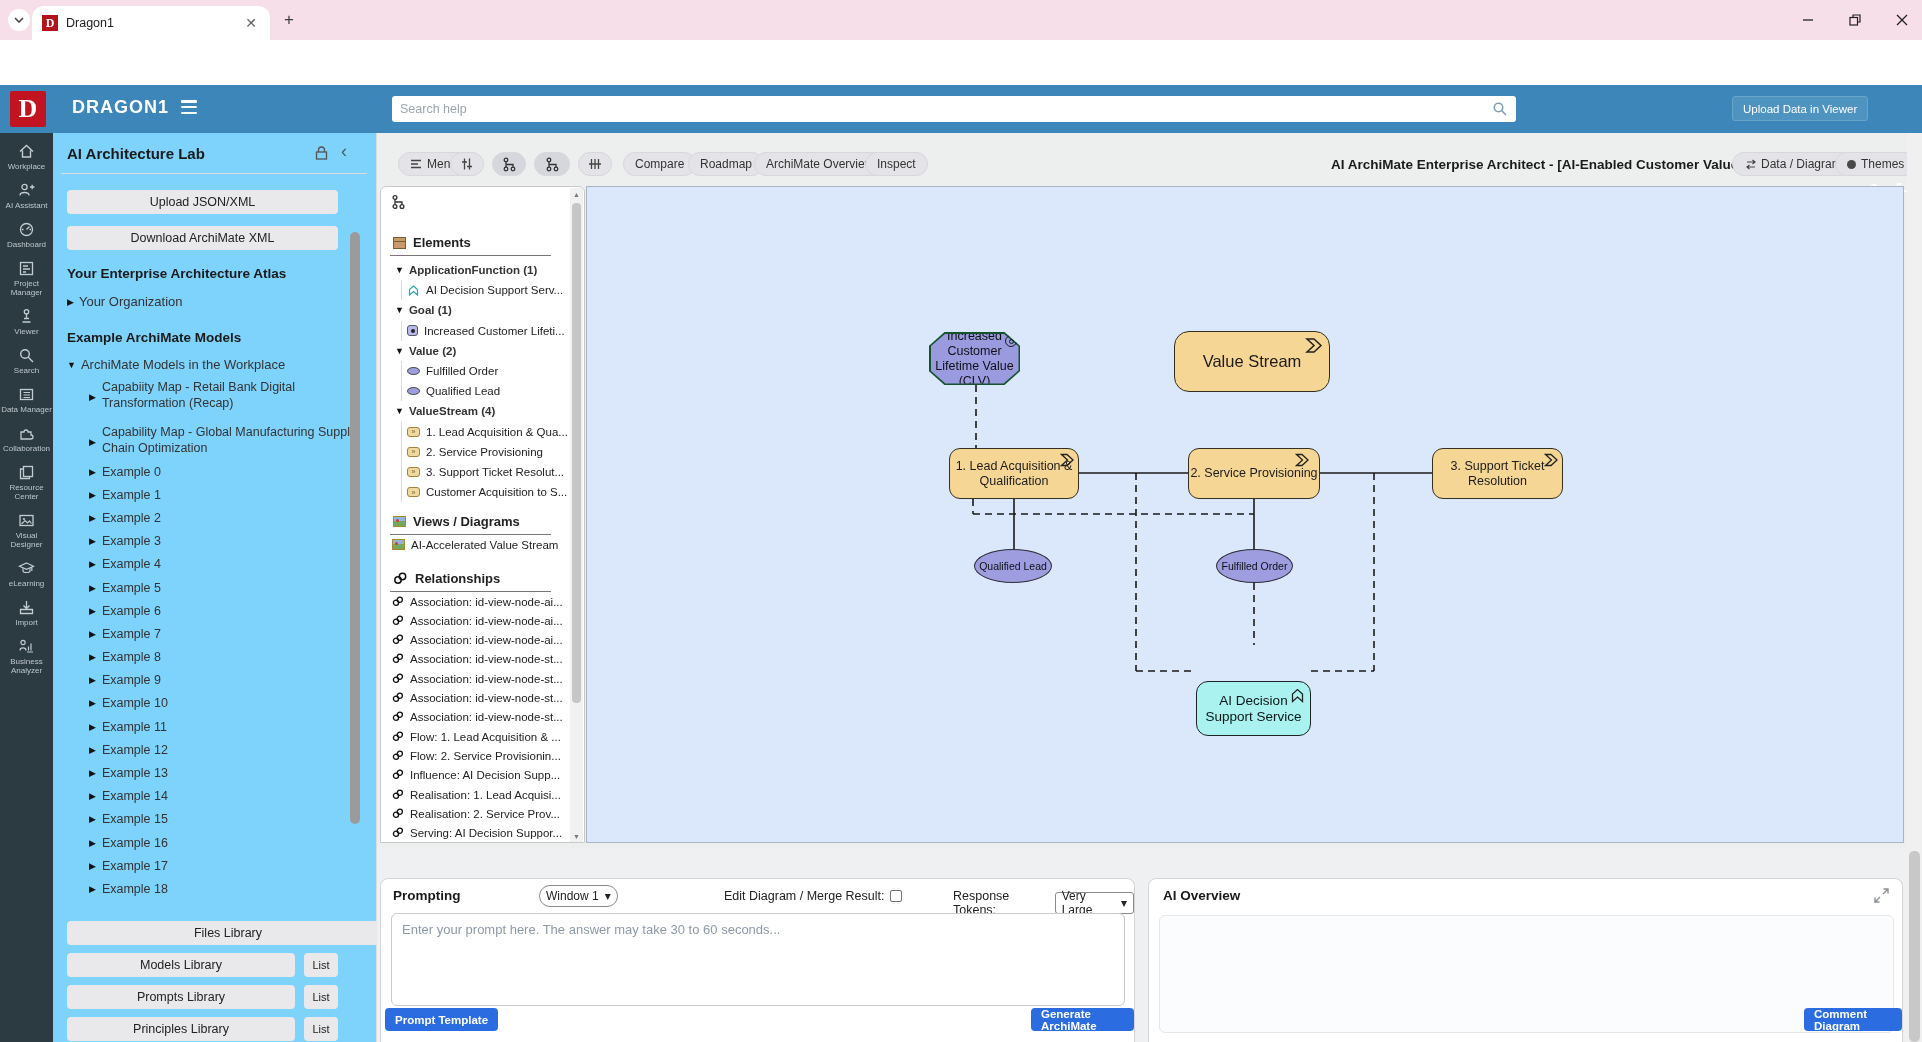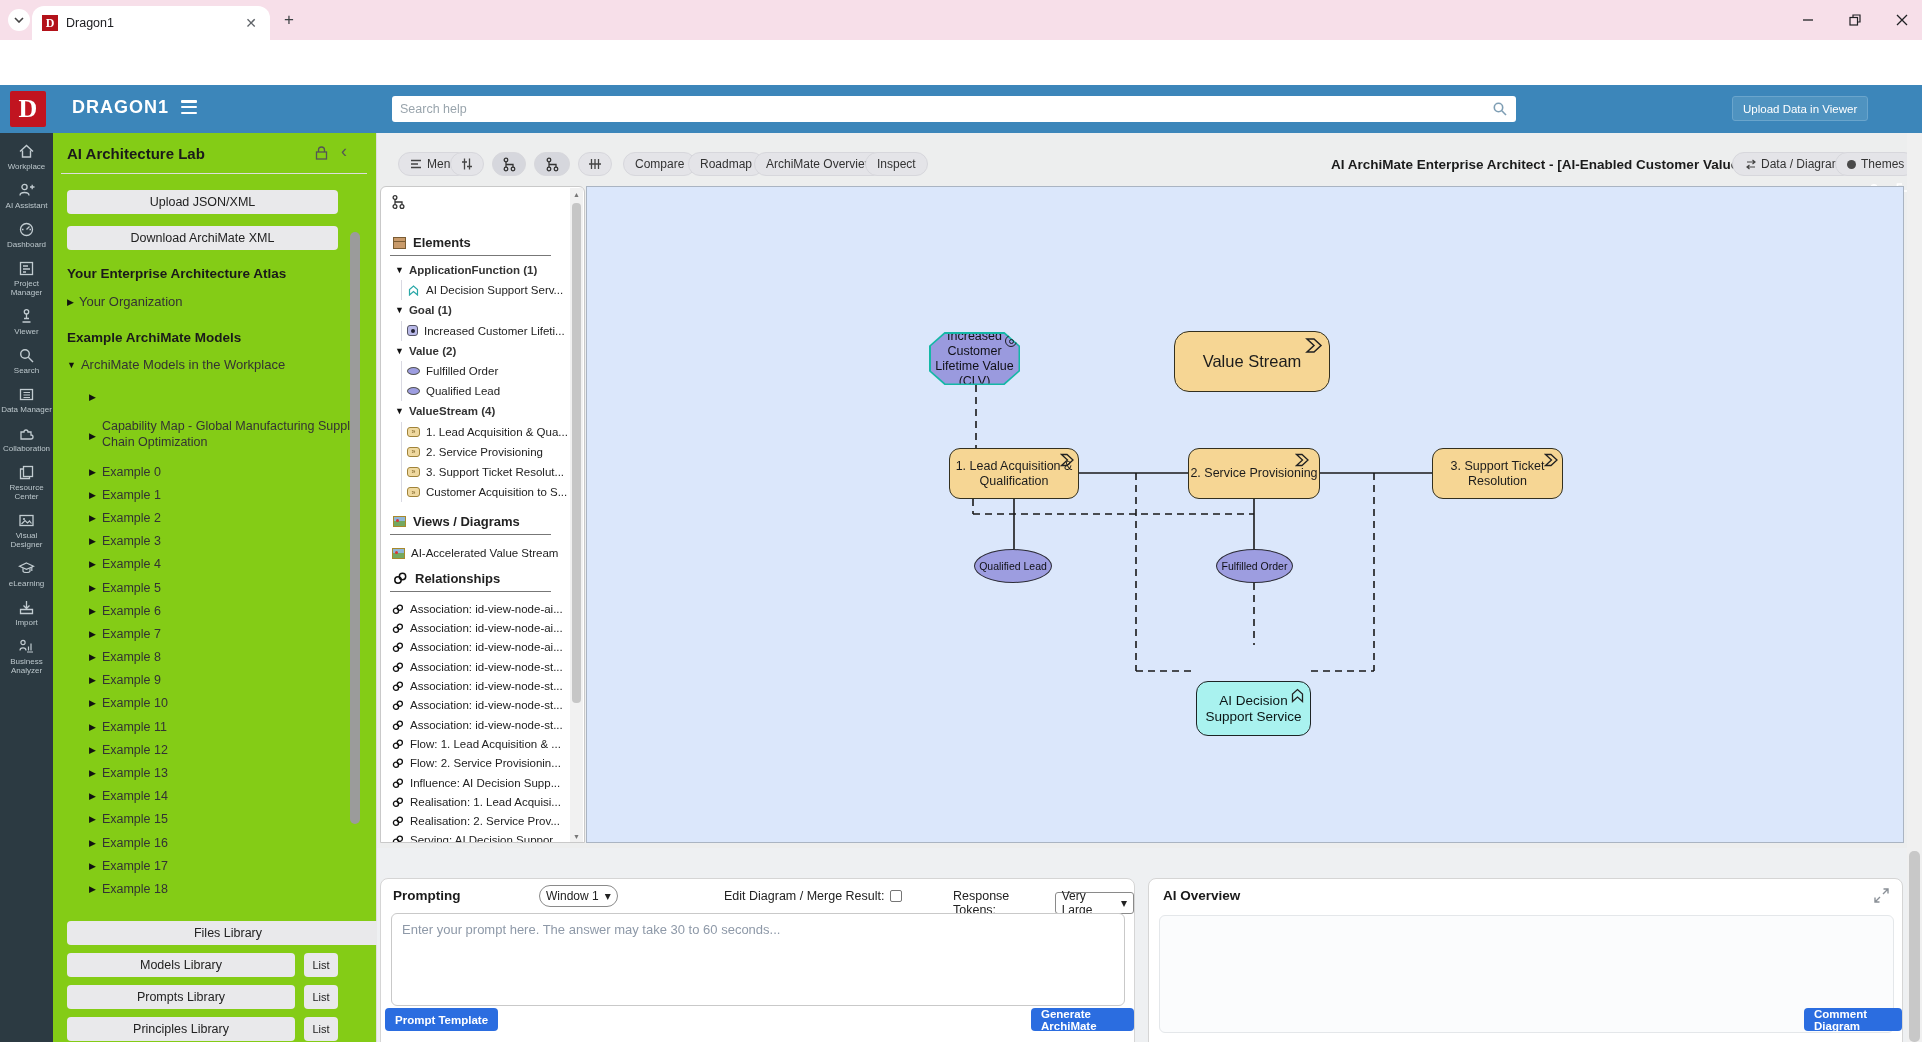--- a/index.html
+++ b/index.html
@@ -37,21 +37,21 @@
   .hdr-search input{border:0;outline:0;flex:1;font-size:12.5px;font-family:"Liberation Sans",sans-serif;color:#333;background:transparent;}
   .hdr-search input::placeholder{color:#9aa5ad;}
   .upload-viewer{position:absolute;left:1732px;top:11px;height:25px;background:#4f93c0;border:1px solid #6aa5cc;border-radius:3px;color:#fff;font-size:11.5px;display:flex;align-items:center;padding:0 10px;}
 
   
   .rail{position:absolute;left:0;top:133px;width:53px;height:909px;background:#2c3a42;display:flex;flex-direction:column;align-items:center;padding-top:10px;gap:11px;}
   .rail-item{display:flex;flex-direction:column;align-items:center;gap:2px;width:53px;}
   .rail-item span{font-size:8px;color:#bcc7cc;text-align:center;line-height:9px;}
 
   
-  .sidebar{position:absolute;left:53px;top:133px;width:324px;height:909px;background:#84cc16;border-right:1px solid #ddd;}
+  .sidebar{position:absolute;left:53px;top:133px;width:324px;height:909px;background:#7dd3fc;border-right:1px solid #ddd;}
   .sb-title{position:absolute;left:14px;top:12px;font-size:15px;font-weight:bold;color:#1a1a1a;}
   .sb-lock{position:absolute;left:262px;top:13px;}
   .sb-collapse{position:absolute;left:288px;top:8px;font-size:18px;color:#555;}
   .sb-divider{position:absolute;left:8px;top:40px;width:306px;height:1px;background:#ddd;}
   .sb-btn{position:absolute;left:14px;width:271px;height:24px;background:#e9e9eb;border-radius:4px;font-size:12.5px;color:#222;display:flex;align-items:center;justify-content:center;}
   .sb-h{position:absolute;left:14px;font-size:13.5px;font-weight:bold;color:#1a1a1a;}
   .sb-tree{position:absolute;left:14px;font-size:13px;color:#333;display:flex;align-items:center;gap:5px;}
   .tri{font-size:9px;color:#111;}
   .cap-item{display:flex;gap:6px;font-size:12.5px;color:#333;line-height:16px;margin-bottom:13px;align-items:flex-start;padding-left:22px;}
   .cap-item .tri{margin-top:10px;}
@@ -70,40 +70,40 @@
 
   
   .explorer{position:absolute;left:380px;top:186px;width:205px;height:657px;background:#fff;border:1px solid #c9c9c9;border-radius:6px 6px 0 0;overflow:hidden;}
   .exp-minibar{position:absolute;left:10px;top:7px;}
   .exp-hdr{display:flex;align-items:center;gap:7px;font-size:13px;font-weight:bold;color:#222;padding:6px 0 5px 12px;}
   .exp-rule{height:1px;background:#777;margin:0 22px 4px 9px;}
   .exp-body{position:absolute;left:0;top:42px;width:192px;}
   .grp-label{display:flex;align-items:center;gap:5px;height:20.2px;font-size:11.5px;font-weight:bold;color:#333;padding-left:14px;}
   .grp-kids{border-left:1px solid #d9d9e2;margin-left:20px;}
   .kid{display:flex;align-items:center;gap:6px;height:20.2px;font-size:11.5px;color:#222;padding-left:5px;white-space:nowrap;}
-  .rel-item{display:flex;align-items:flex-end;gap:6px;height:19.3px;font-size:11.5px;color:#222;padding-left:11px;white-space:nowrap;}
+  .rel-item{display:flex;align-items:flex-start;gap:6px;height:19.3px;font-size:11.5px;color:#222;padding-left:11px;white-space:nowrap;}
   .ic-ellipse{width:13px;height:8px;border-radius:50%;background:#9d9de0;border:1px solid #555;}
   .ic-goal{width:11px;height:11px;border-radius:3px;background:#b9b9e8;border:1px solid #556;display:flex;align-items:center;justify-content:center;}
   .ic-goal i{width:4px;height:4px;border-radius:50%;background:#223;}
   .ic-vs{width:13px;height:10px;border-radius:3px;background:#f0d9a0;border:1px solid #a08339;color:#7a5f22;font-size:7px;display:flex;align-items:center;justify-content:center;}
   .ic-pic{width:13px;height:11px;background:linear-gradient(180deg,#8fb7d8 0 45%,#74a85f 45%);border:1px solid #a8892a;position:relative;}
   .ic-pic i{position:absolute;left:2px;top:2px;width:3px;height:3px;border-radius:50%;background:#d33;}
   .ic-pkg{width:13px;height:12px;background:#c89a6a;border:1px solid #7a5c33;position:relative;}
   .ic-pkg i{position:absolute;left:0;top:3px;width:100%;height:1px;background:#7a5c33;}
   .exp-scroll{position:absolute;right:1px;top:1px;width:13px;height:655px;background:#f1f1f1;}
   .exp-scroll .arr{width:13px;height:13px;font-size:7px;color:#777;display:flex;align-items:center;justify-content:center;}
   .exp-thumb{position:absolute;left:2px;top:15px;width:9px;height:500px;background:#c6c6c6;border-radius:4px;}
 
   
   .canvas{position:absolute;left:586px;top:186px;width:1318px;height:657px;background:#dbe7fb;border:1px solid #aab4c2;}
   .dg-title{position:absolute;left:0;right:0;top:16px;text-align:center;font-size:21px;font-weight:bold;color:#15171a;}
   .node{position:absolute;display:flex;align-items:center;justify-content:center;text-align:center;overflow:hidden;}
   .vsnode{background:#f6d694;border:1.6px solid #33301f;border-radius:11px;font-size:12.5px;line-height:15px;color:#1c1c1c;}
   .chev{position:absolute;}
-  .goal-outer{position:absolute;left:342px;top:145px;width:91px;height:53px;background:#14b8a6;clip-path:polygon(17% 0,83% 0,100% 26%,100% 74%,83% 100%,17% 100%,0 74%,0 26%);}
+  .goal-outer{position:absolute;left:342px;top:145px;width:91px;height:53px;background:#14532d;clip-path:polygon(17% 0,83% 0,100% 26%,100% 74%,83% 100%,17% 100%,0 74%,0 26%);}
   .goal-inner{position:absolute;left:1.5px;top:1.5px;width:88px;height:50px;background:#9a9ade;clip-path:polygon(17% 0,83% 0,100% 26%,100% 74%,83% 100%,17% 100%,0 74%,0 26%);display:flex;align-items:center;justify-content:center;text-align:center;font-size:12.5px;line-height:15px;color:#101016;overflow:hidden;}
   .goal-ic{position:absolute;right:3px;top:3px;width:12px;height:12px;border:1.6px solid #1c1c24;border-radius:50%;display:flex;align-items:center;justify-content:center;}
   .goal-ic i{width:5px;height:5px;border:1.2px solid #1c1c24;border-radius:50%;}
   .ellipse{background:#9d9de0;border:1.4px solid #2c2c36;border-radius:50%;font-size:10.5px;color:#101016;}
   .fnnode{background:#a9f2ef;border:1.6px solid #1d2424;border-radius:12px;font-size:13.5px;line-height:16px;color:#0c1616;}
 
   
   .bottom-bg{position:absolute;left:377px;top:848px;width:1545px;height:194px;background:#eef0f2;}
   .card{position:absolute;background:#fff;border:1px solid #d5d5d5;border-radius:8px;}
   .card-title{position:absolute;font-size:13.5px;font-weight:bold;color:#1a1a1a;}
@@ -351,20 +351,21 @@
   <div class="sb-h" style="top:197px">Example ArchiMate Models</div>
   <div class="sb-tree" style="top:224px">
       <span class="tri">▼</span>
       <span>ArchiMate Models in the Workplace</span>
     </div>
 
   <div class="abs" style="left:14px;top:246px;width:290px;">
 
   <div class="cap-item">
         <span class="tri">▶</span>
+        <span>Capabiity Map - Retail Bank Digital Transformation (Recap)</span>
       </div>
       <div class="cap-item">
         <span class="tri">▶</span>
         <span>Capability Map - Global Manufacturing Supply Chain Optimization</span>
       </div>
     </div>
 
   <div class="ex-list">
 
   <div class="ex-item">

